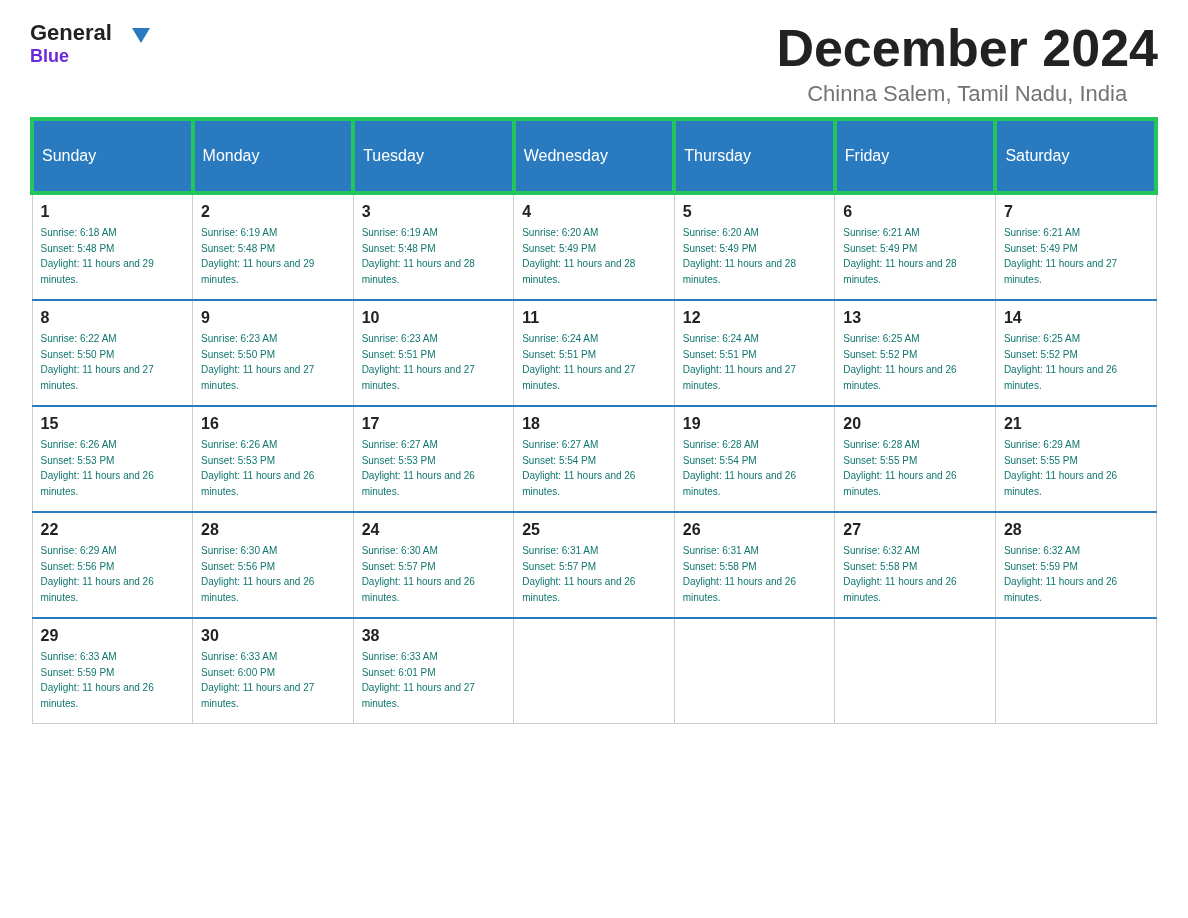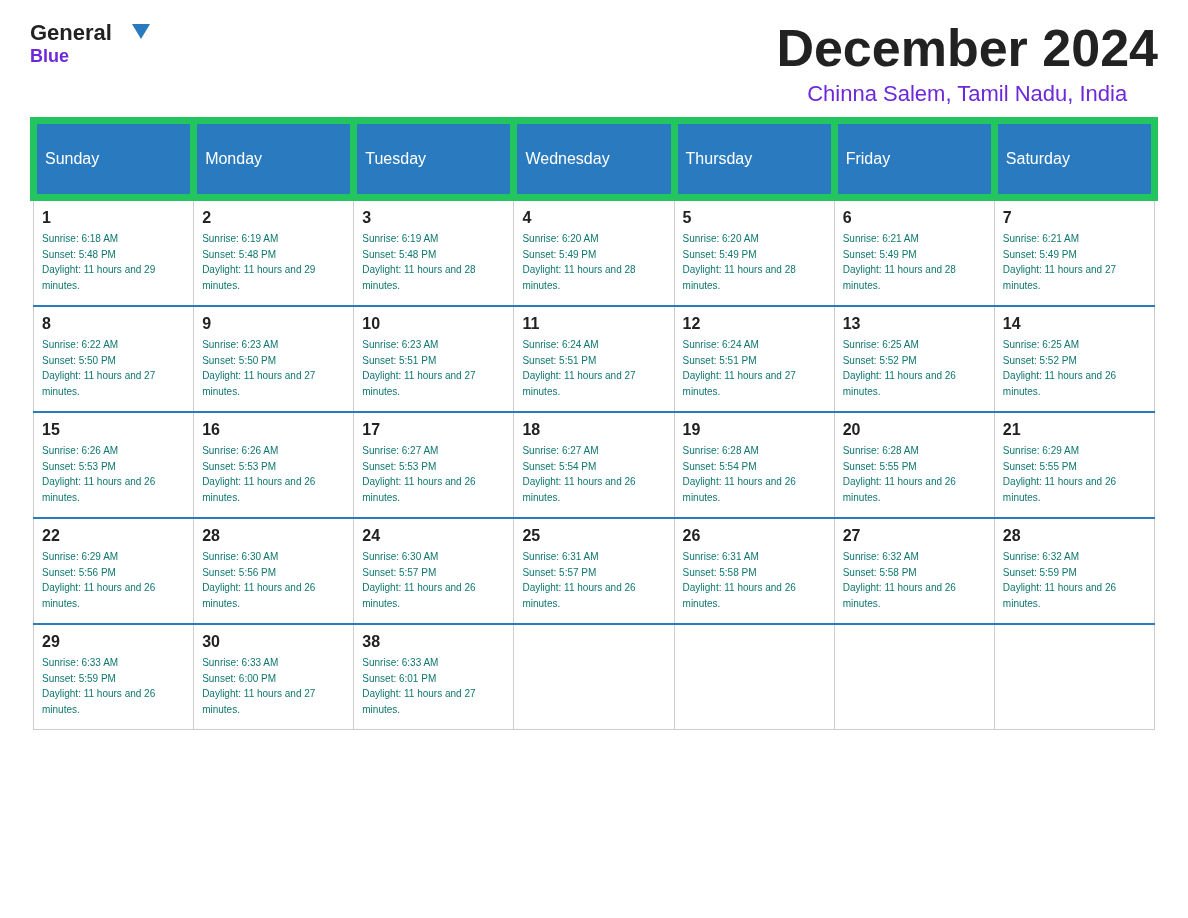--- a/index.html
+++ b/index.html
@@ -37,36 +37,36 @@
       text-align: center;
     }
     .month-title {
       font-size: 52px;
       font-weight: bold;
       color: #222;
       line-height: 1.1;
     }
     .location-title {
       font-size: 22px;
-      color: #6d28d9;
+      color: #737373;
       margin-top: 4px;
     }
     .calendar-table {
       width: 100%;
       border-collapse: collapse;
       margin-top: 8px;
     }
     .calendar-table th {
       background-color: #2a7abf;
       color: #fff;
       font-size: 16px;
       font-weight: normal;
       padding: 26px 8px;
       text-align: left;
-      border: 7px solid #22c55e;
+      border: 4px solid #22c55e;
     }
     .calendar-table td {
       border: 1px solid #ccc;
       vertical-align: top;
       padding: 8px 8px 12px 8px;
       width: 14.28%;
       min-height: 100px;
     }
     .day-number {
       font-size: 16px;
@@ -88,21 +88,21 @@
     }
     .calendar-table tr:first-child td {
       border-top: 2px solid #2a7abf;
     }
   </style>
 </head>
 <body>
 
 <div class="header">
   <div class="logo">
-    <div style="display:flex; gap:16px;">
+    <div style="display:flex; align-items:center; gap:16px;">
       <span class="logo-text-general">General</span>
       <span style="display:inline-block; width:0; height:0; border-left:9px solid transparent; border-right:9px solid transparent; border-top:15px solid #2a7abf; margin-left:4px; margin-top:4px;"></span>
     </div>
     <div class="logo-text-blue">Blue</div>
   </div>
   <div class="title-block">
     <div class="month-title">December 2024</div>
     <div class="location-title">Chinna Salem, Tamil Nadu, India</div>
   </div>
 </div>

